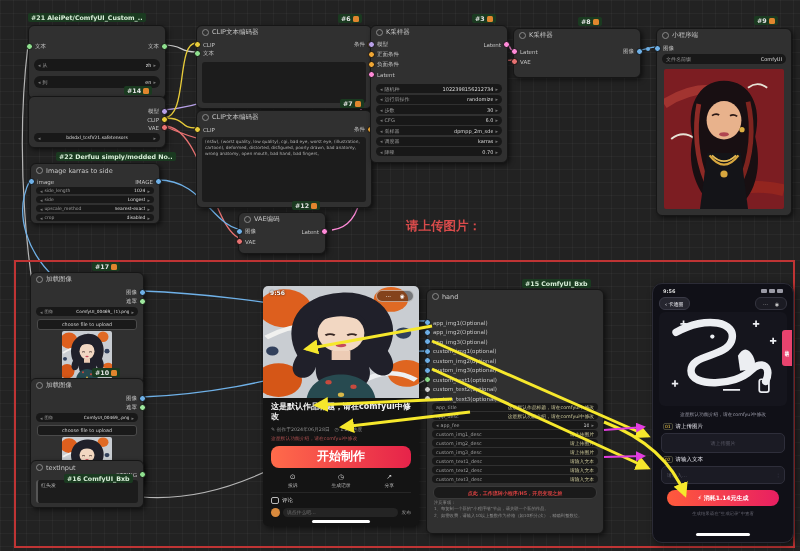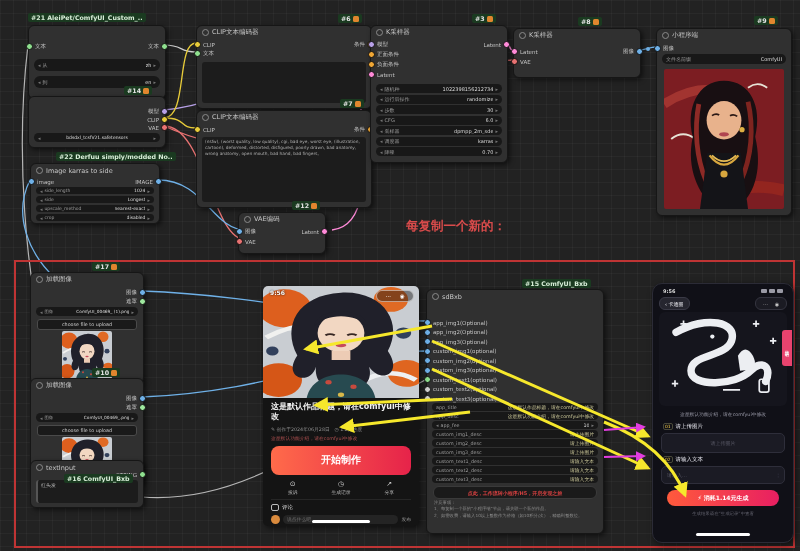--- a/index.html
+++ b/index.html
@@ -43,22 +43,22 @@
     overflow:hidden;z-index:2;box-shadow:2px 2px 6px rgba(0,0,0,.6)}
   #phoneC .pic{position:absolute;left:0;top:0;right:0;height:112px;overflow:hidden}
   #phoneC .ptime{position:absolute;left:7px;top:3px;font-size:6px;color:#fff;font-weight:bold;text-shadow:0 0 2px #000;z-index:2}
   #phoneC .caps{position:absolute;right:5px;top:4px;width:36px;height:10px;border-radius:6px;z-index:2;
     background:rgba(20,20,20,.45);border:1px solid rgba(255,255,255,.5);display:flex;align-items:center;justify-content:space-evenly;
     color:#fff;font-size:5.5px}
   #phoneC .body{position:absolute;left:8px;right:8px;top:116px}
   .ptitle{font-size:8px;font-weight:bold;color:#f2f2f2;line-height:1.3}
   .pmeta{margin-top:3px;font-size:4.8px;color:#8f8f8f}
   .pdesc{margin-top:3px;font-size:4.8px;color:#b05050}
-  .pcta{margin-top:5px;height:29px;border-radius:8px;background:linear-gradient(90deg,#ff6b4a,#e6234a);
-    display:flex;align-items:center;justify-content:center;color:#fff;font-size:10px;font-weight:bold}
+  .pcta{margin-top:5px;height:22px;border-radius:8px;background:linear-gradient(90deg,#ff6b4a,#e6234a);
+    display:flex;align-items:center;justify-content:center;color:#fff;font-size:12px;font-weight:bold}
   .pacts{margin-top:5px;display:flex;justify-content:space-around;border-bottom:1px solid #262626;padding-bottom:4px}
   .pact{display:flex;flex-direction:column;align-items:center;gap:1px;color:#b8b8b8;font-size:4.8px}
   .pact .i{font-size:7px;color:#cfcfcf}
   .pcmt{margin-top:4px;display:flex;align-items:center;gap:3px;font-size:5.5px;color:#ddd}
   .cmt-ico{width:6px;height:5px;border:1px solid #bbb;border-radius:2px;display:inline-block}
   .crow{margin-top:4px;display:flex;align-items:center;gap:3px}
   .avatar{width:9px;height:9px;min-width:9px;border-radius:50%;background:#d98a3d}
   .cinput{flex:1;height:9px;border-radius:5px;background:#242424;color:#777;font-size:4.8px;display:flex;align-items:center;padding:0 4px}
   .csend{font-size:4.8px;color:#999}
   .homebar{position:absolute;left:50%;transform:translateX(-50%);width:58px;height:3px;border-radius:2px;background:#fff}
@@ -167,21 +167,21 @@
   <path d="M639,50 C646,50 649,47 656,47" stroke="#6fb1e8" stroke-width="1.3" fill="none"></path>
   <circle cx="648" cy="49" r="2" fill="#6fb1e8"></circle>
   <path d="M142,291 C95,335 -5,250 30,180" stroke="#6fb1e8" stroke-width="1.3" fill="none"></path>
   <path d="M142,291 C270,296 350,321 427,321" stroke="#6fb1e8" stroke-width="1.3" fill="none"></path>
   <path d="M142,397 C270,392 350,351 427,351" stroke="#6fb1e8" stroke-width="1.3" fill="none"></path>
 </svg>
 
 <div class="redframe"></div>
 
 <div class="anno">
-  <div>每复制一个新的：</div>
+  <div>请上传图片：</div>
 </div>
 
 <div class="ntag" style="left:28px;top:13px">#21 AleiPet/ComfyUI_Custom_..</div>
 <div class="nbadge" style="left:124px;top:86px">
       <span>#14</span>
       <span class="bico"></span>
     </div>
 <div class="ntag" style="left:56px;top:152px">#22 Derfuu simply/modded No..</div>
 <div class="nbadge" style="left:338px;top:14px">
       <span>#6</span>
@@ -525,21 +525,21 @@
   <div class="prt out" style="top:10px">
         <i class="dot" style="background:#8fe08f"></i>
         <span>STRING</span>
       </div>
   <div class="tbox" style="left:5px;right:5px;top:19px;bottom:4px;font-size:5px;border-left:2px solid #555">红头发</div>
 </div>
 
 <div class="node" style="left:426px;top:289px;width:176px;height:243px">
   <div class="nhead">
         <span class="cdot"></span>
-        <span>sdBxb</span>
+        <span>hand</span>
       </div>
   <div class="prt in" style="top:29px">
         <i class="dot" style="background:#6fb1e8"></i>
         <span>app_img1(Optional)</span>
       </div>
   <div class="prt in" style="top:38.5px">
         <i class="dot" style="background:#6fb1e8"></i>
         <span>app_img2(Optional)</span>
       </div>
   <div class="prt in" style="top:48px">

